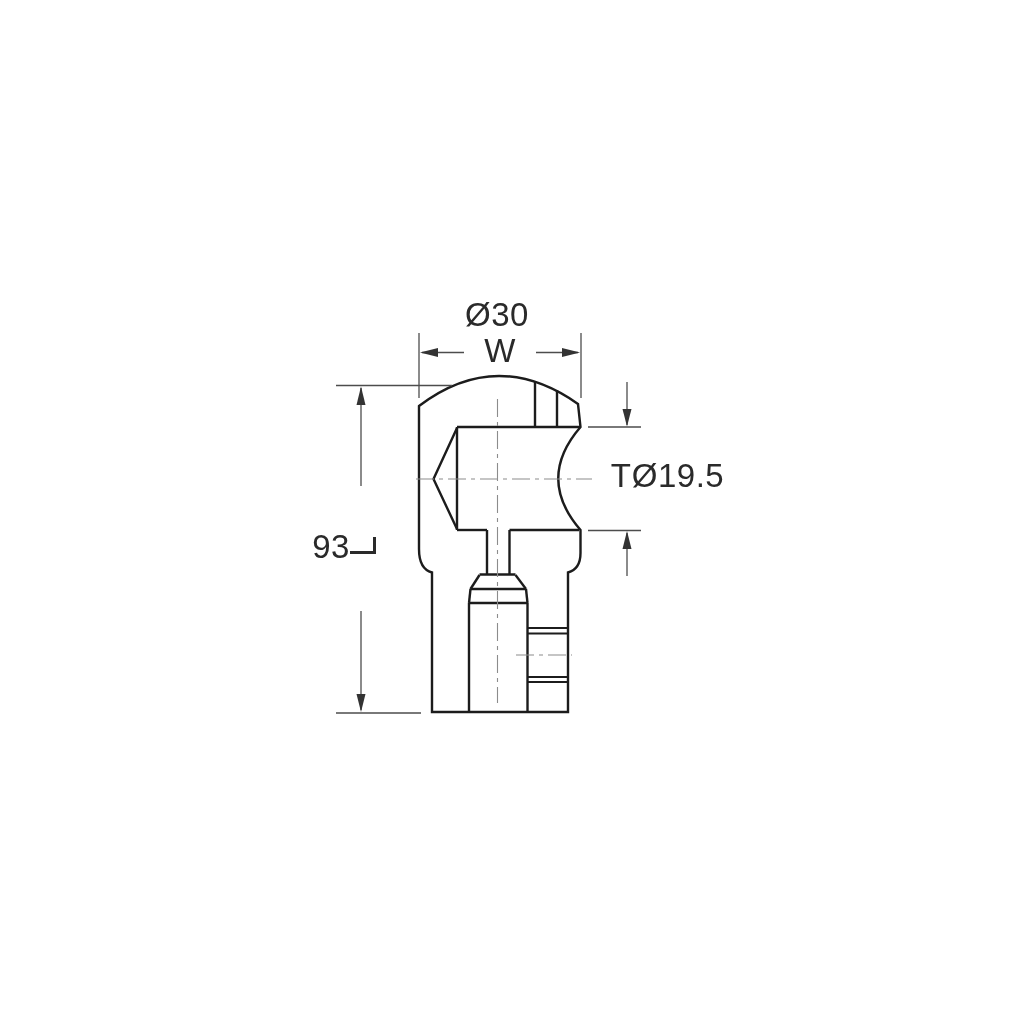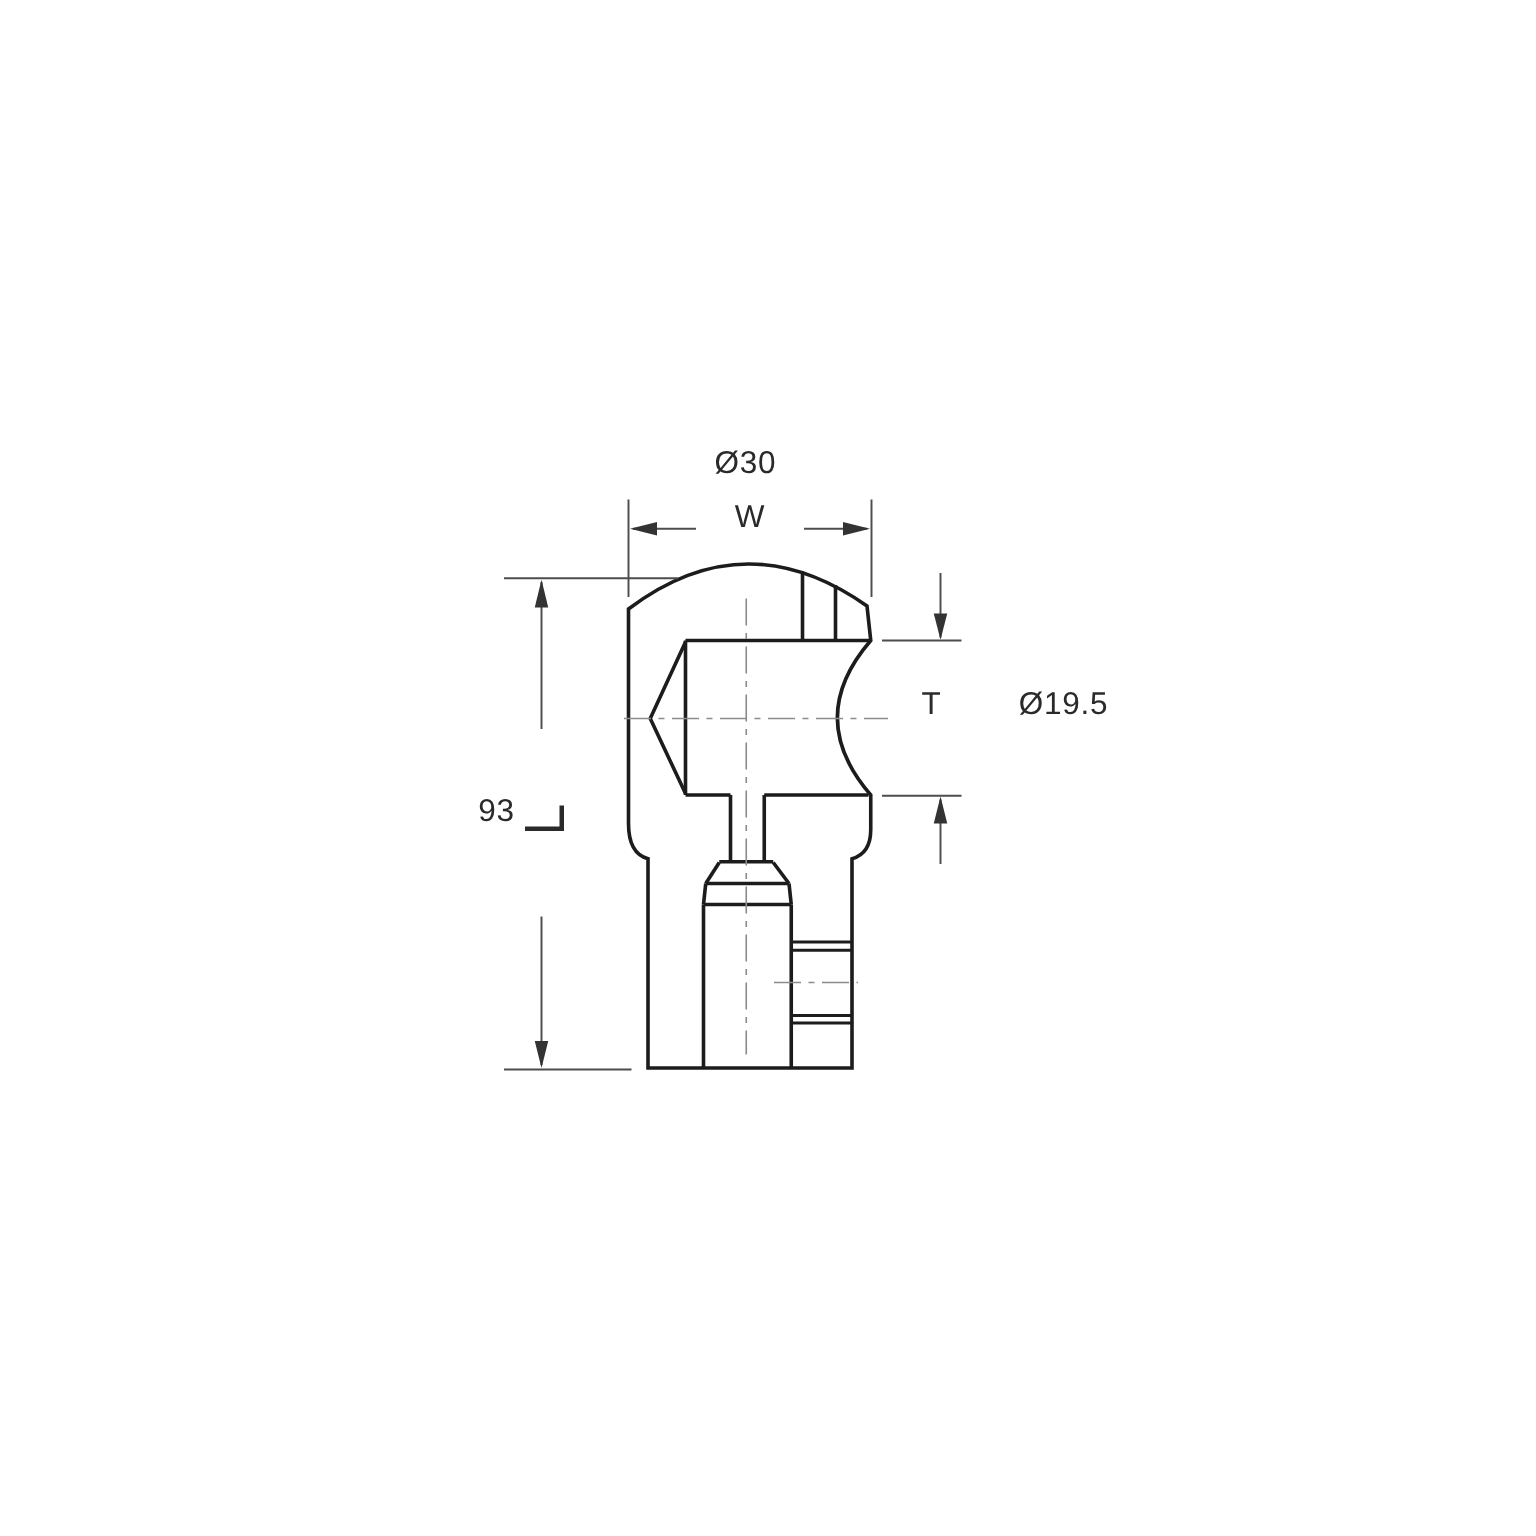--- a/index.html
+++ b/index.html
@@ -1,21 +1,21 @@
 <!DOCTYPE html>
 <html><head>
 <meta charset="utf-8">
 <style>
   html,body{margin:0;padding:0;background:#ffffff;}
   body{width:1024px;height:1024px;font-family:"Liberation Sans",sans-serif;}
   .canvas{position:relative;width:1024px;height:1024px;background:#ffffff;overflow:hidden;}
   .canvas svg{position:absolute;left:0;top:0;}
   .dim-label{
     position:absolute;
-    font-size:21px;
+    font-size:33px;
     line-height:1;
     color:#2a2a2a;
     white-space:nowrap;
     letter-spacing:0.5px;
   }
   .center{transform:translateX(-50%);}
   .corner-icon{
     position:absolute;
     left:350px;top:537px;
     width:23px;height:14px;
@@ -113,15 +113,15 @@
   <div class="dim-label center" style="left:497px;top:298px;">Ø30</div>
 
   <div class="dim-label center" style="left:500px;top:334px;">W</div>
 
   <div class="dim-label center" style="left:331px;top:530px;">93</div>
 
   <div class="corner-icon"></div>
 
   <div class="dim-label center" style="left:621px;top:459px;">T</div>
 
-  <div class="dim-label center" style="left:678px;top:459px;margin-left:31px;">Ø19.5</div>
+  <div class="dim-label center" style="left:678px;top:459px;">Ø19.5</div>
 
 </div>
 
 </body></html>

